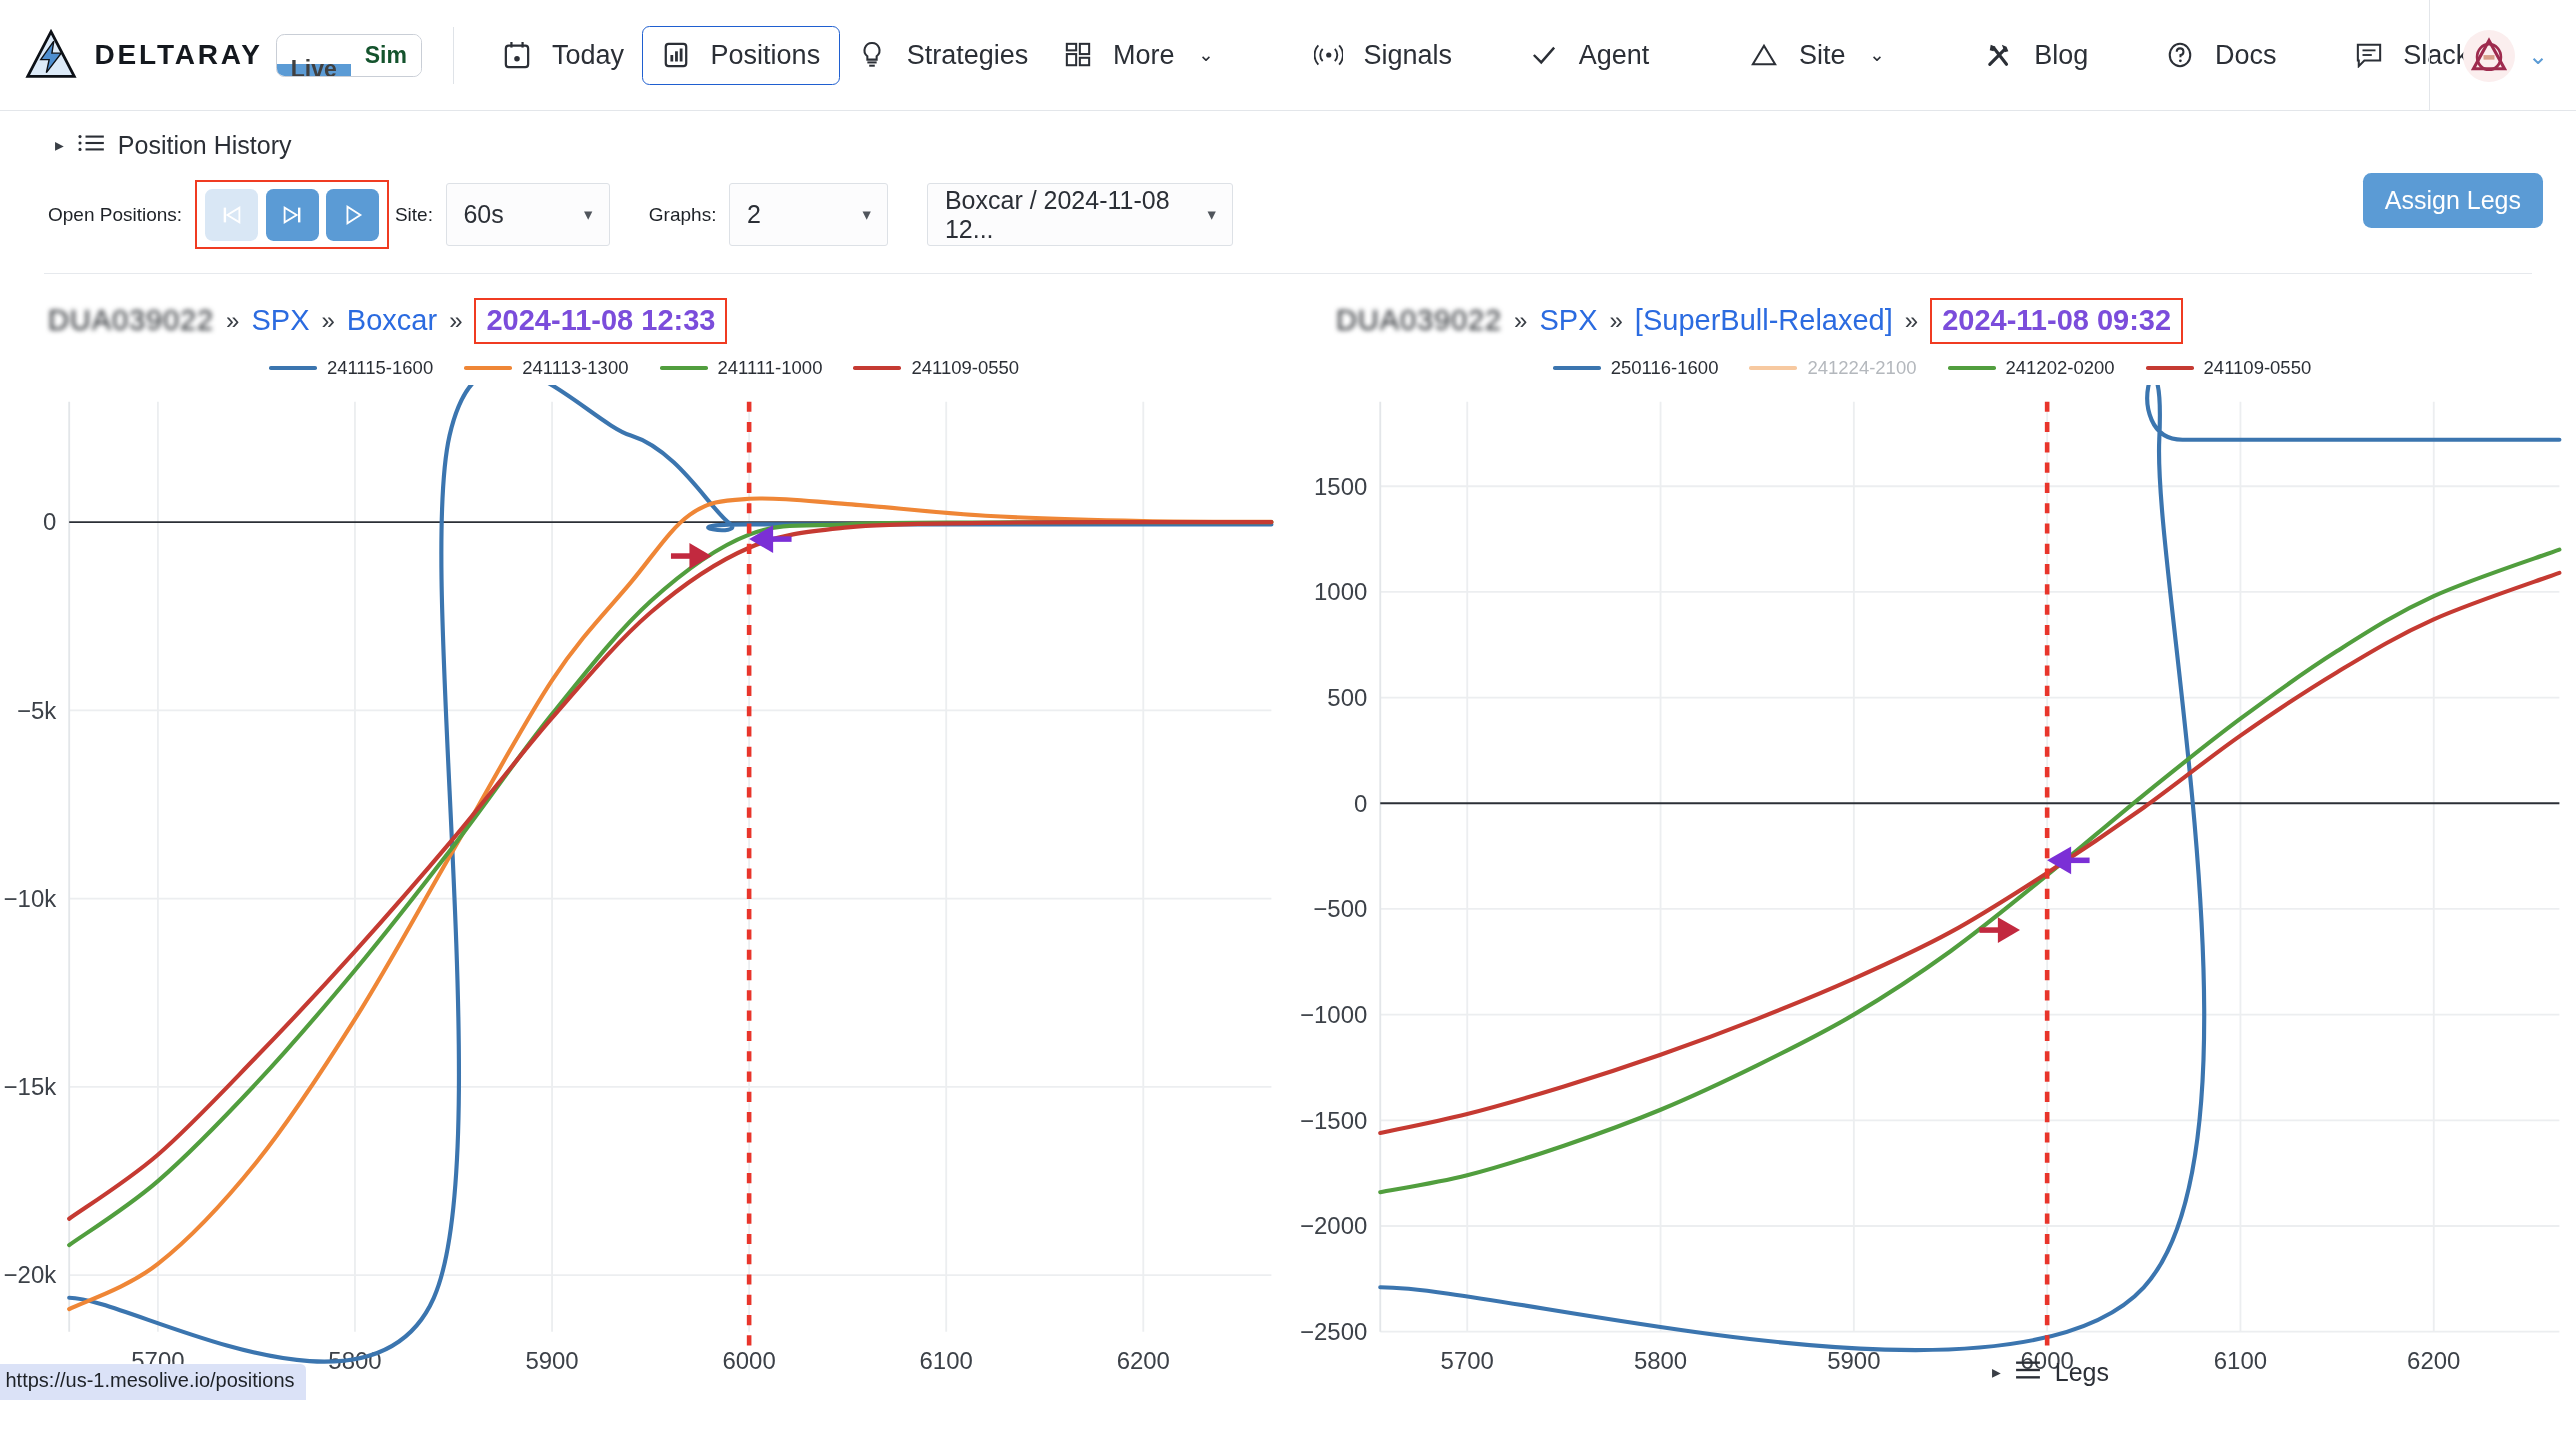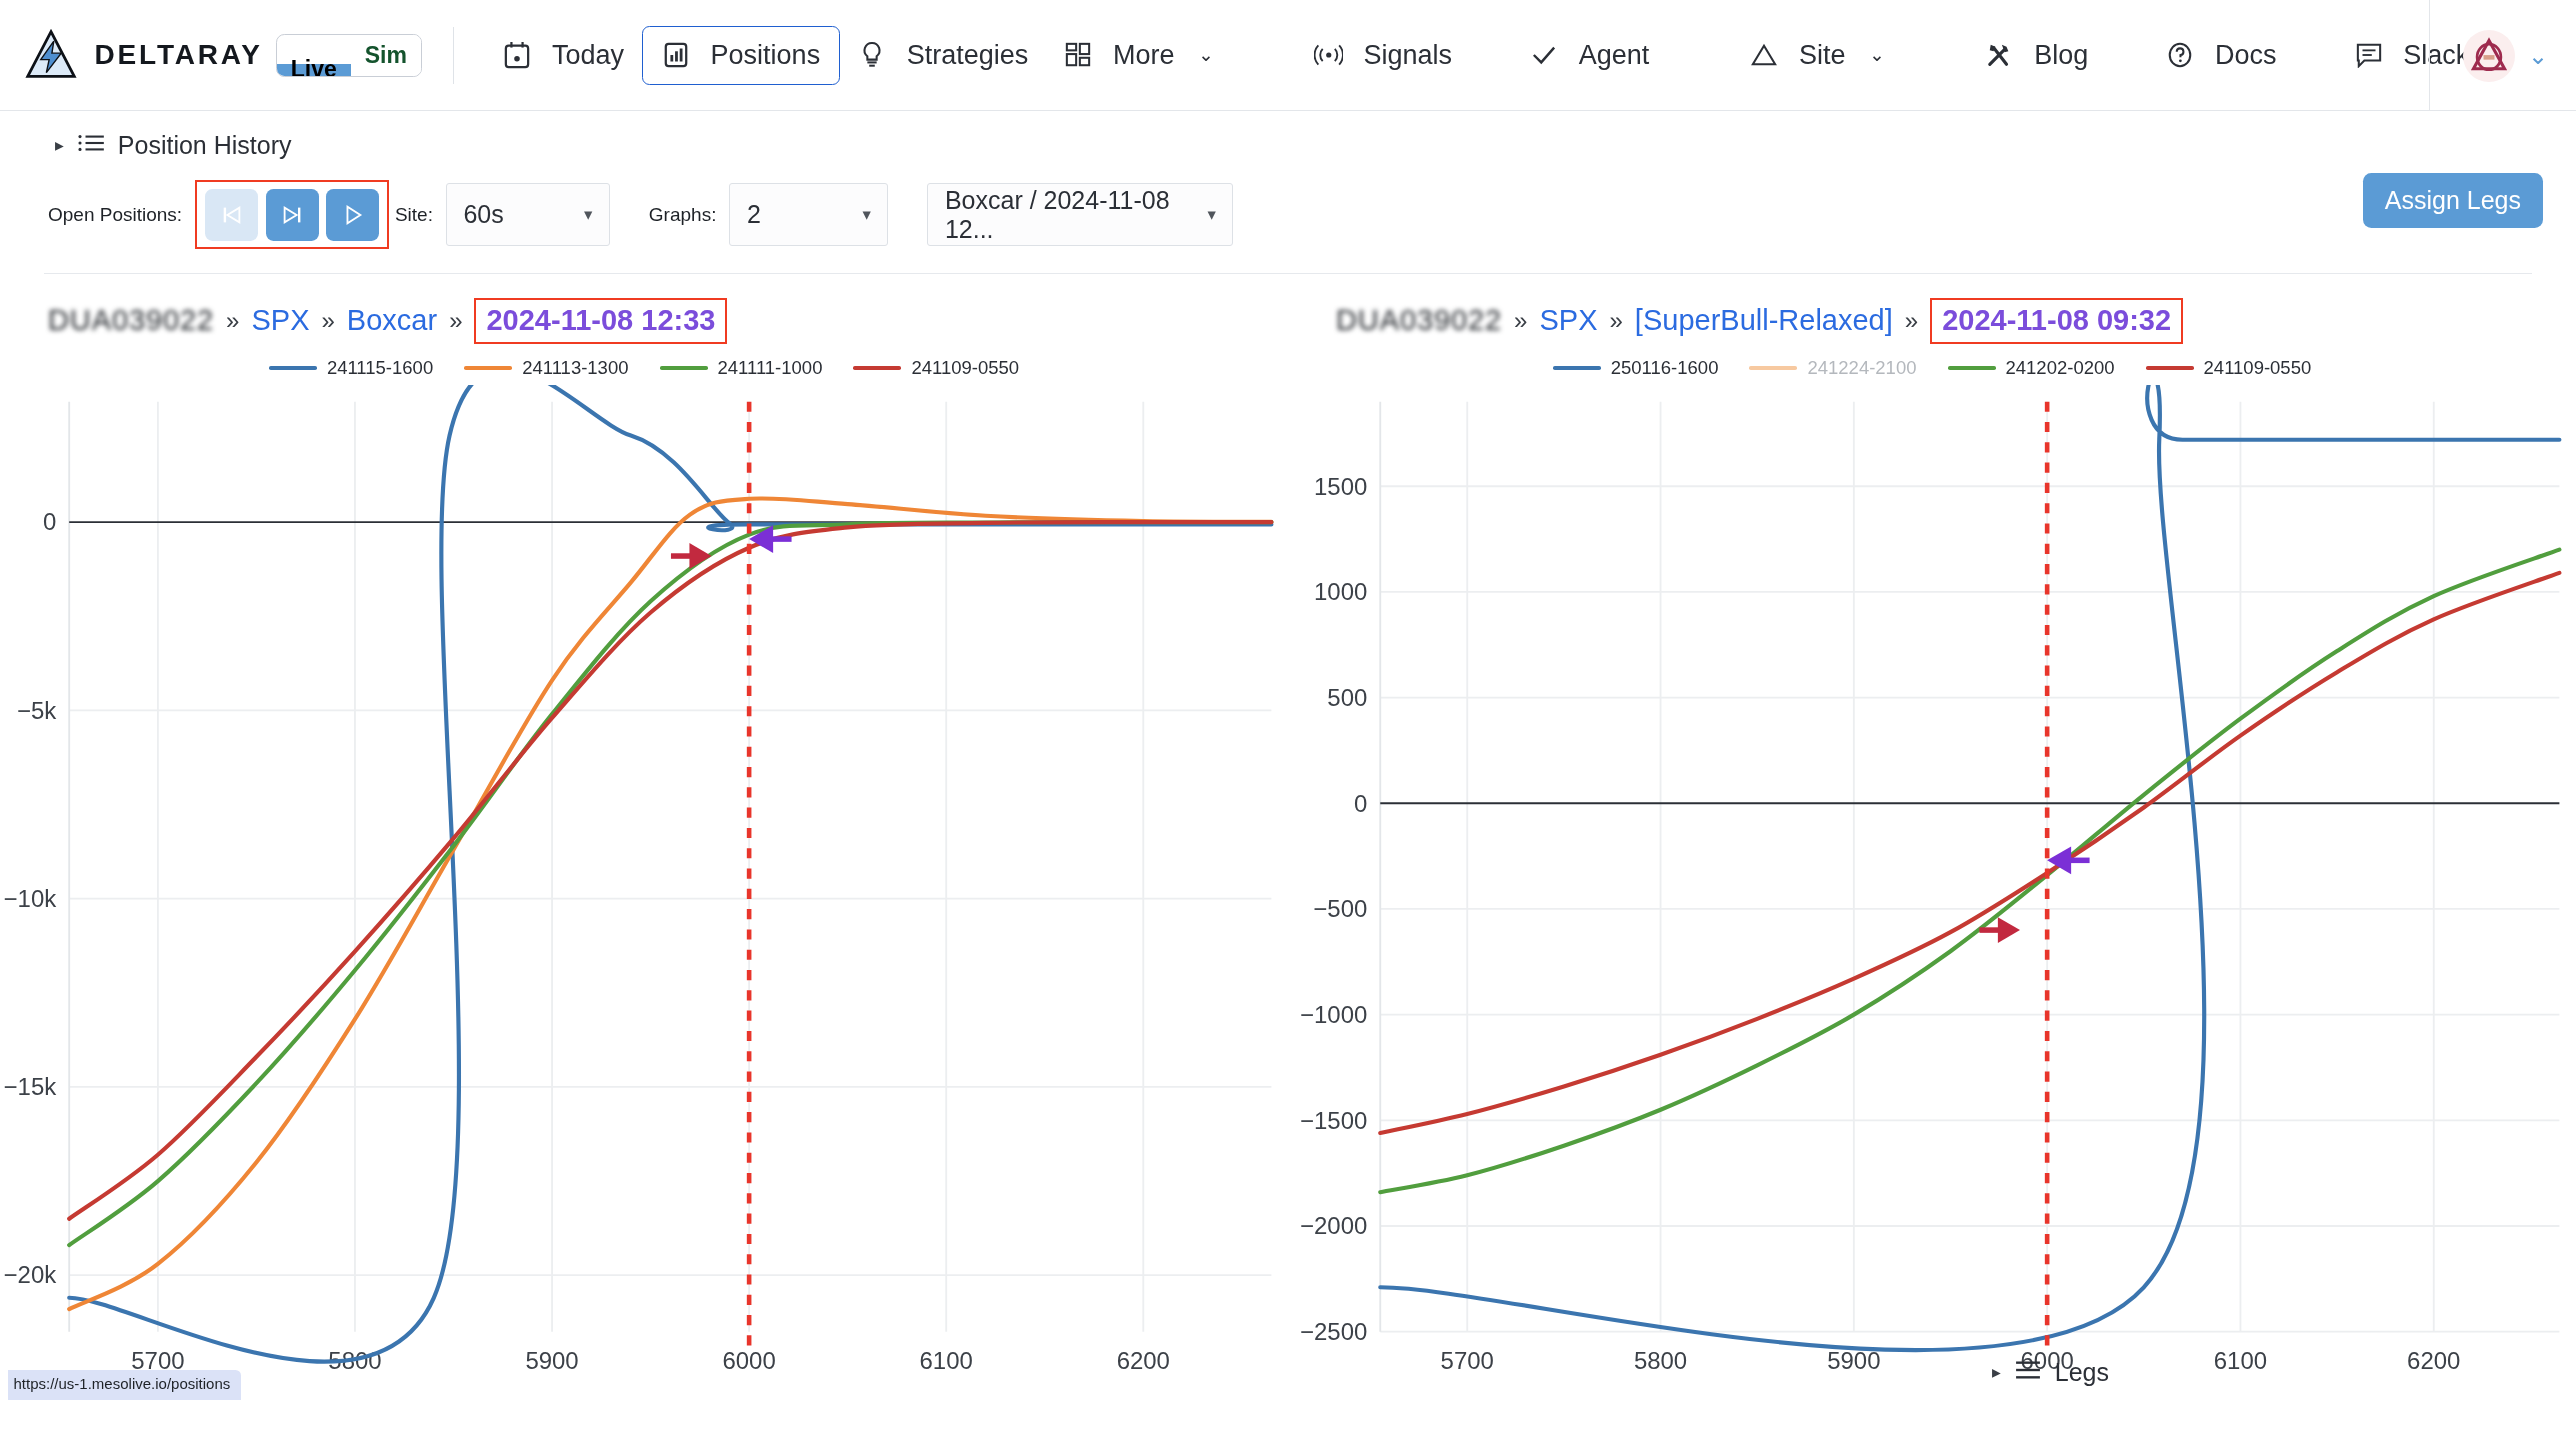--- a/index.html
+++ b/index.html
@@ -27,21 +27,21 @@
   }
   .livesim {
     display: flex; margin-left: 13px;
     border: 0.9px solid #c9ced6; border-radius: 8.3px; overflow: hidden;
     height: 43px;
   }
   .livesim span {
     display: flex; align-items: center; justify-content: center;
     font-size: 23px; font-weight: bold; padding: 0 14px;
   }
-  .livesim .on { background: #5b9bd5; color: #000000; margin-top: 29px; }
+  .livesim .on { background: #5b9bd5; color: #404040; margin-top: 29px; }
   .livesim .off { background: #fff; color: #14532d; }
   .nav-divider {
     width: 0.9px; height: 57px; background: #dfe3e8; margin: 0 31px;
   }
   .nav-items { display: flex; align-items: center; }
   .nav-item {
     display: flex; align-items: center; gap: 20px;
     font-size: 27px; color: #2b2f36;
     padding: 9.2px 16.6px; border-radius: 7.4px; border: 1.8px solid transparent;
     white-space: nowrap;
@@ -125,22 +125,22 @@
     gap: 31px; margin-top: 13px;
   }
   .legend-item { display: flex; align-items: center; gap: 10px; font-size: 18.5px; color: #2b2f36; }
   .legend-item.dim { color: #b4b8bd; }
   .legend-swatch { width: 48px; height: 4.6px; border-radius: 1.8px; }
 
   .plot-wrap { position: relative; margin-top: 5.5px; }
   svg.plot { display: block; }
 
   .statusbar {
-    position: absolute; left: 8px; bottom: 0;
-    background: #dbe2f7; color: #1e2227; font-size: 15px;
+    position: absolute; left: 0; bottom: 0;
+    background: #dbe2f7; color: #1e2227; font-size: 20px;
     padding: 5.5px 11px 7.4px 5.5px; border-top-right-radius: 5.5px;
   }
   .legs-row {
     position: absolute; right: 467px; bottom: 13px;
     display: flex; align-items: center; gap: 13px; font-size: 25px;
   }
 </style>
 </head>
 <body>
 

